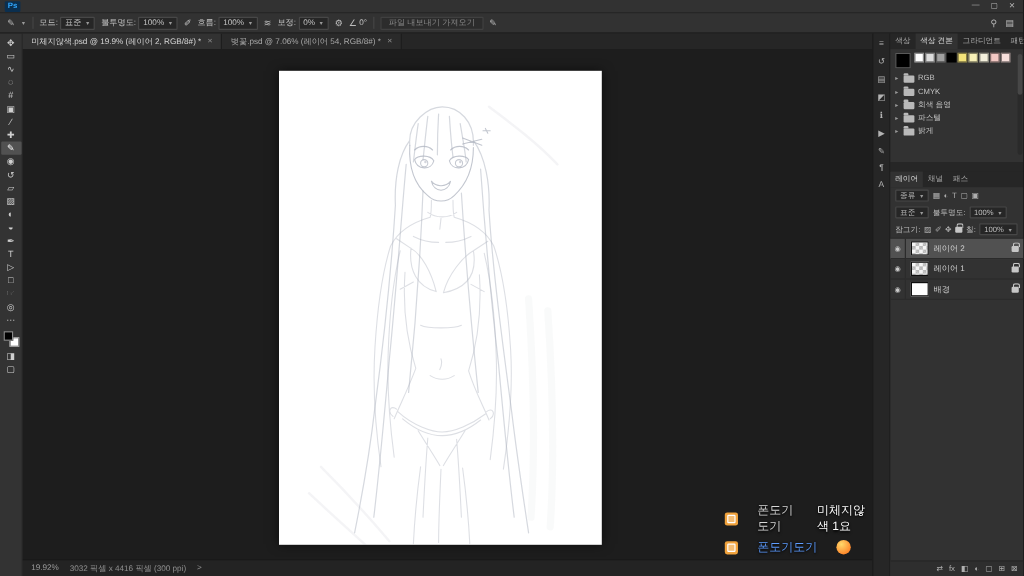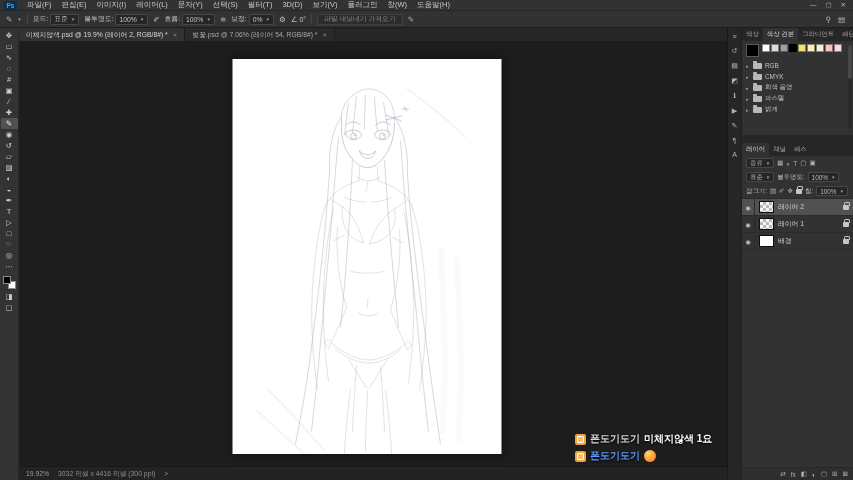--- a/index.html
+++ b/index.html
@@ -48,22 +48,22 @@
     gap:5px; padding:0 7px; border-right:1px solid #1d1d1d; white-space:nowrap; }
   .doc-tab.active { background:#323232; color:#d6d6d6; }
   .tab-close { font-size:5.5px; color:#8a8a8a; }
   .canvas-area { flex:1; position:relative; background:#1d1d1d; overflow:hidden; }
   .canvas { position:absolute; left:calc(50% - 6px); transform:translateX(-50%); top:18px;
     width:269px; height:395px; background:#fff; box-shadow:0 0 9px rgba(0,0,0,.6); }
   .status-bar { height:14px; background:#232323; border-top:1px solid #191919;
     display:flex; align-items:center; gap:9px; padding:0 7px; font-size:6.8px; color:#9c9c9c; }
   
   .chat { position:absolute; left:556px; bottom:3px; display:flex; flex-direction:column; gap:3px; }
-  .chat-line { display:flex; align-items:center; gap:4px; font-size:10px; font-weight:bold;
-    color:#fff; text-shadow:0 1px 2px rgba(0,0,0,.9),0 0 1px #000; }
+  .chat-line { display:flex; align-items:center; gap:16px; font-size:10px; font-weight:normal;
+    color:#fff; text-shadow:0 1px 2px rgba(0,0,0,.9),0 0 1px #000;margin-left:29px; }
   .chat-badge { width:11px; height:11px; border-radius:2px; flex:none;
     display:inline-flex; align-items:center; justify-content:center; }
   .chat-badge::after { content:""; width:5px; height:5px; border:1px solid #fff;
     border-radius:1px; background:rgba(255,255,255,.3); }
   .chat-emote { width:12px; height:12px; border-radius:50%;
     background:radial-gradient(circle at 35% 30%, #ffd86b, #ff8c2e 70%, #df6a12); }
   
   .right { width:126px; flex:none; background:#262626; border-left:1px solid #191919; display:flex; }
   .panel-strip { width:14px; flex:none; background:#262626; border-right:1px solid #1f1f1f;
     display:flex; flex-direction:column; align-items:center; gap:7px; padding-top:5px;
@@ -114,35 +114,20 @@
     font-size:6.5px; color:#b0b0b0; }
   .muted { color:#8f8f8f; }
 </style>
 </head>
 <body>
 
 <div class="root">
 
   <div class="menu-bar">
     <span class="ps-logo">Ps</span>
-    <div style="display:flex;">
-
-    <span class="menu-item">파일(F)</span>
-        <span class="menu-item">편집(E)</span>
-        <span class="menu-item">이미지(I)</span>
-        <span class="menu-item">레이어(L)</span>
-        <span class="menu-item">문자(Y)</span>
-        <span class="menu-item">선택(S)</span>
-        <span class="menu-item">필터(T)</span>
-        <span class="menu-item">3D(D)</span>
-        <span class="menu-item">보기(V)</span>
-        <span class="menu-item">플러그인</span>
-        <span class="menu-item">창(W)</span>
-        <span class="menu-item">도움말(H)</span>
-      </div>
     <div class="window-controls">
 
     <span>—</span>
         <span>▢</span>
         <span>✕</span>
       </div>
   </div>
 
   <div class="options-bar">
     <span class="opt-icon">✎</span>

